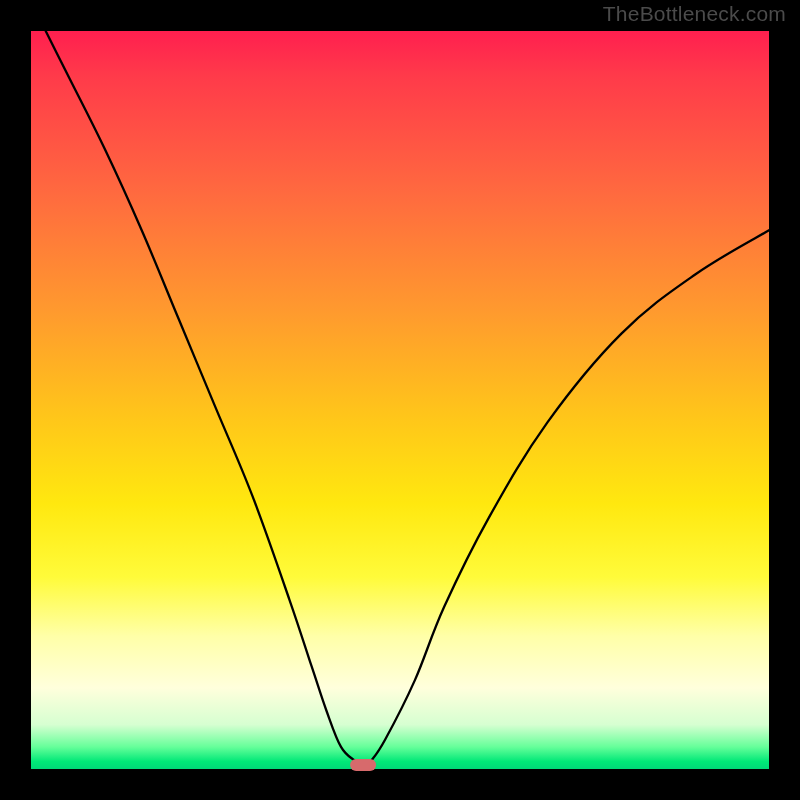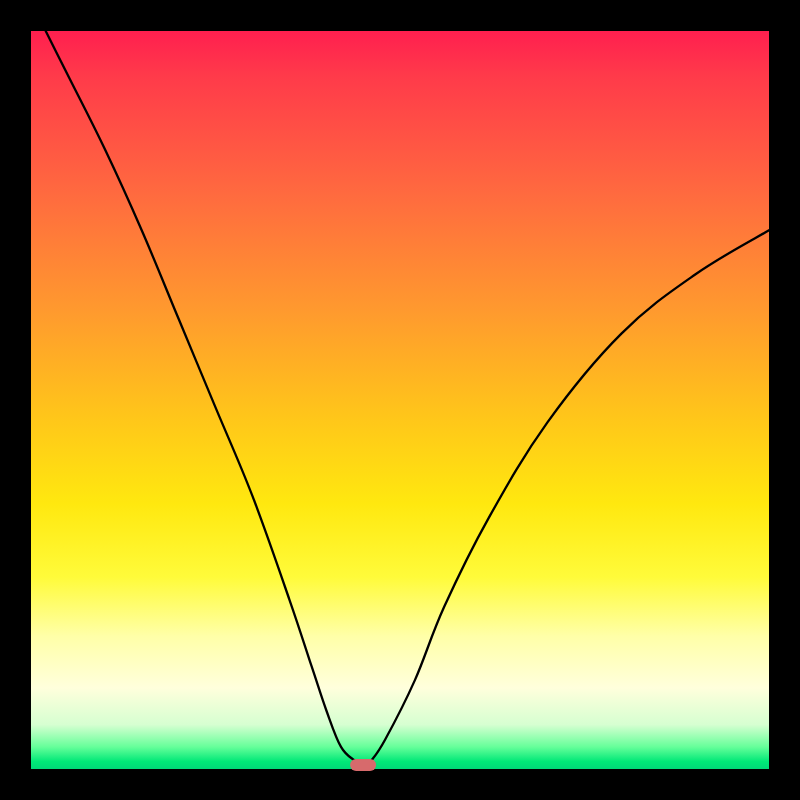--- a/index.html
+++ b/index.html
@@ -65,20 +65,21 @@
   }
   .marker {
     fill: #d76a6c;
     stroke: none;
   }
 </style>
 </head>
 <body>
 
 <div class="frame">
+  <div class="watermark">TheBottleneck.com</div>
 
   <div class="plot-area">
     <svg class="curves" viewBox="0 0 738 738" preserveAspectRatio="none">
       <path class="curve" d="M 0.0 -29.5 C 6.6 -16.2, 23.6 17.7, 36.9 44.3 C 50.2 70.8, 60.5 90.2, 73.8 118.1 C 87.1 146.0, 97.4 168.7, 110.7 199.3 C 124.0 229.8, 134.3 255.9, 147.6 287.8 C 160.9 319.7, 171.2 344.5, 184.5 376.4 C 197.8 408.3, 208.1 430.4, 221.4 464.9 C 234.7 499.5, 247.7 537.7, 258.3 568.3 C 268.9 598.8, 273.8 614.8, 280.4 634.7 C 287.1 654.6, 289.9 664.3, 295.2 679.0 C 300.5 693.6, 304.6 706.6, 310.0 715.9 C 315.3 725.2, 320.7 726.6, 324.7 730.6 C 328.7 734.6, 329.4 738.0, 332.1 738.0 C 334.8 738.0, 335.5 735.9, 339.5 730.6 C 343.5 725.3, 346.3 723.1, 354.2 708.5 C 362.2 693.9, 373.1 673.4, 383.8 649.4 C 394.4 625.5, 400.0 604.9, 413.3 575.6 C 426.6 546.4, 439.0 520.3, 457.6 487.1 C 476.2 453.9, 492.7 424.4, 516.6 391.1 C 540.5 357.9, 563.8 329.1, 590.4 302.6 C 617.0 276.0, 637.6 262.1, 664.2 243.5 C 690.8 224.9, 724.7 207.2, 738.0 199.3"></path>
       <rect class="marker" x="319.1" y="728.0" width="26" height="12" rx="6" ry="6"></rect>
     </svg>
   </div>
 </div>
 
 </body></html>

